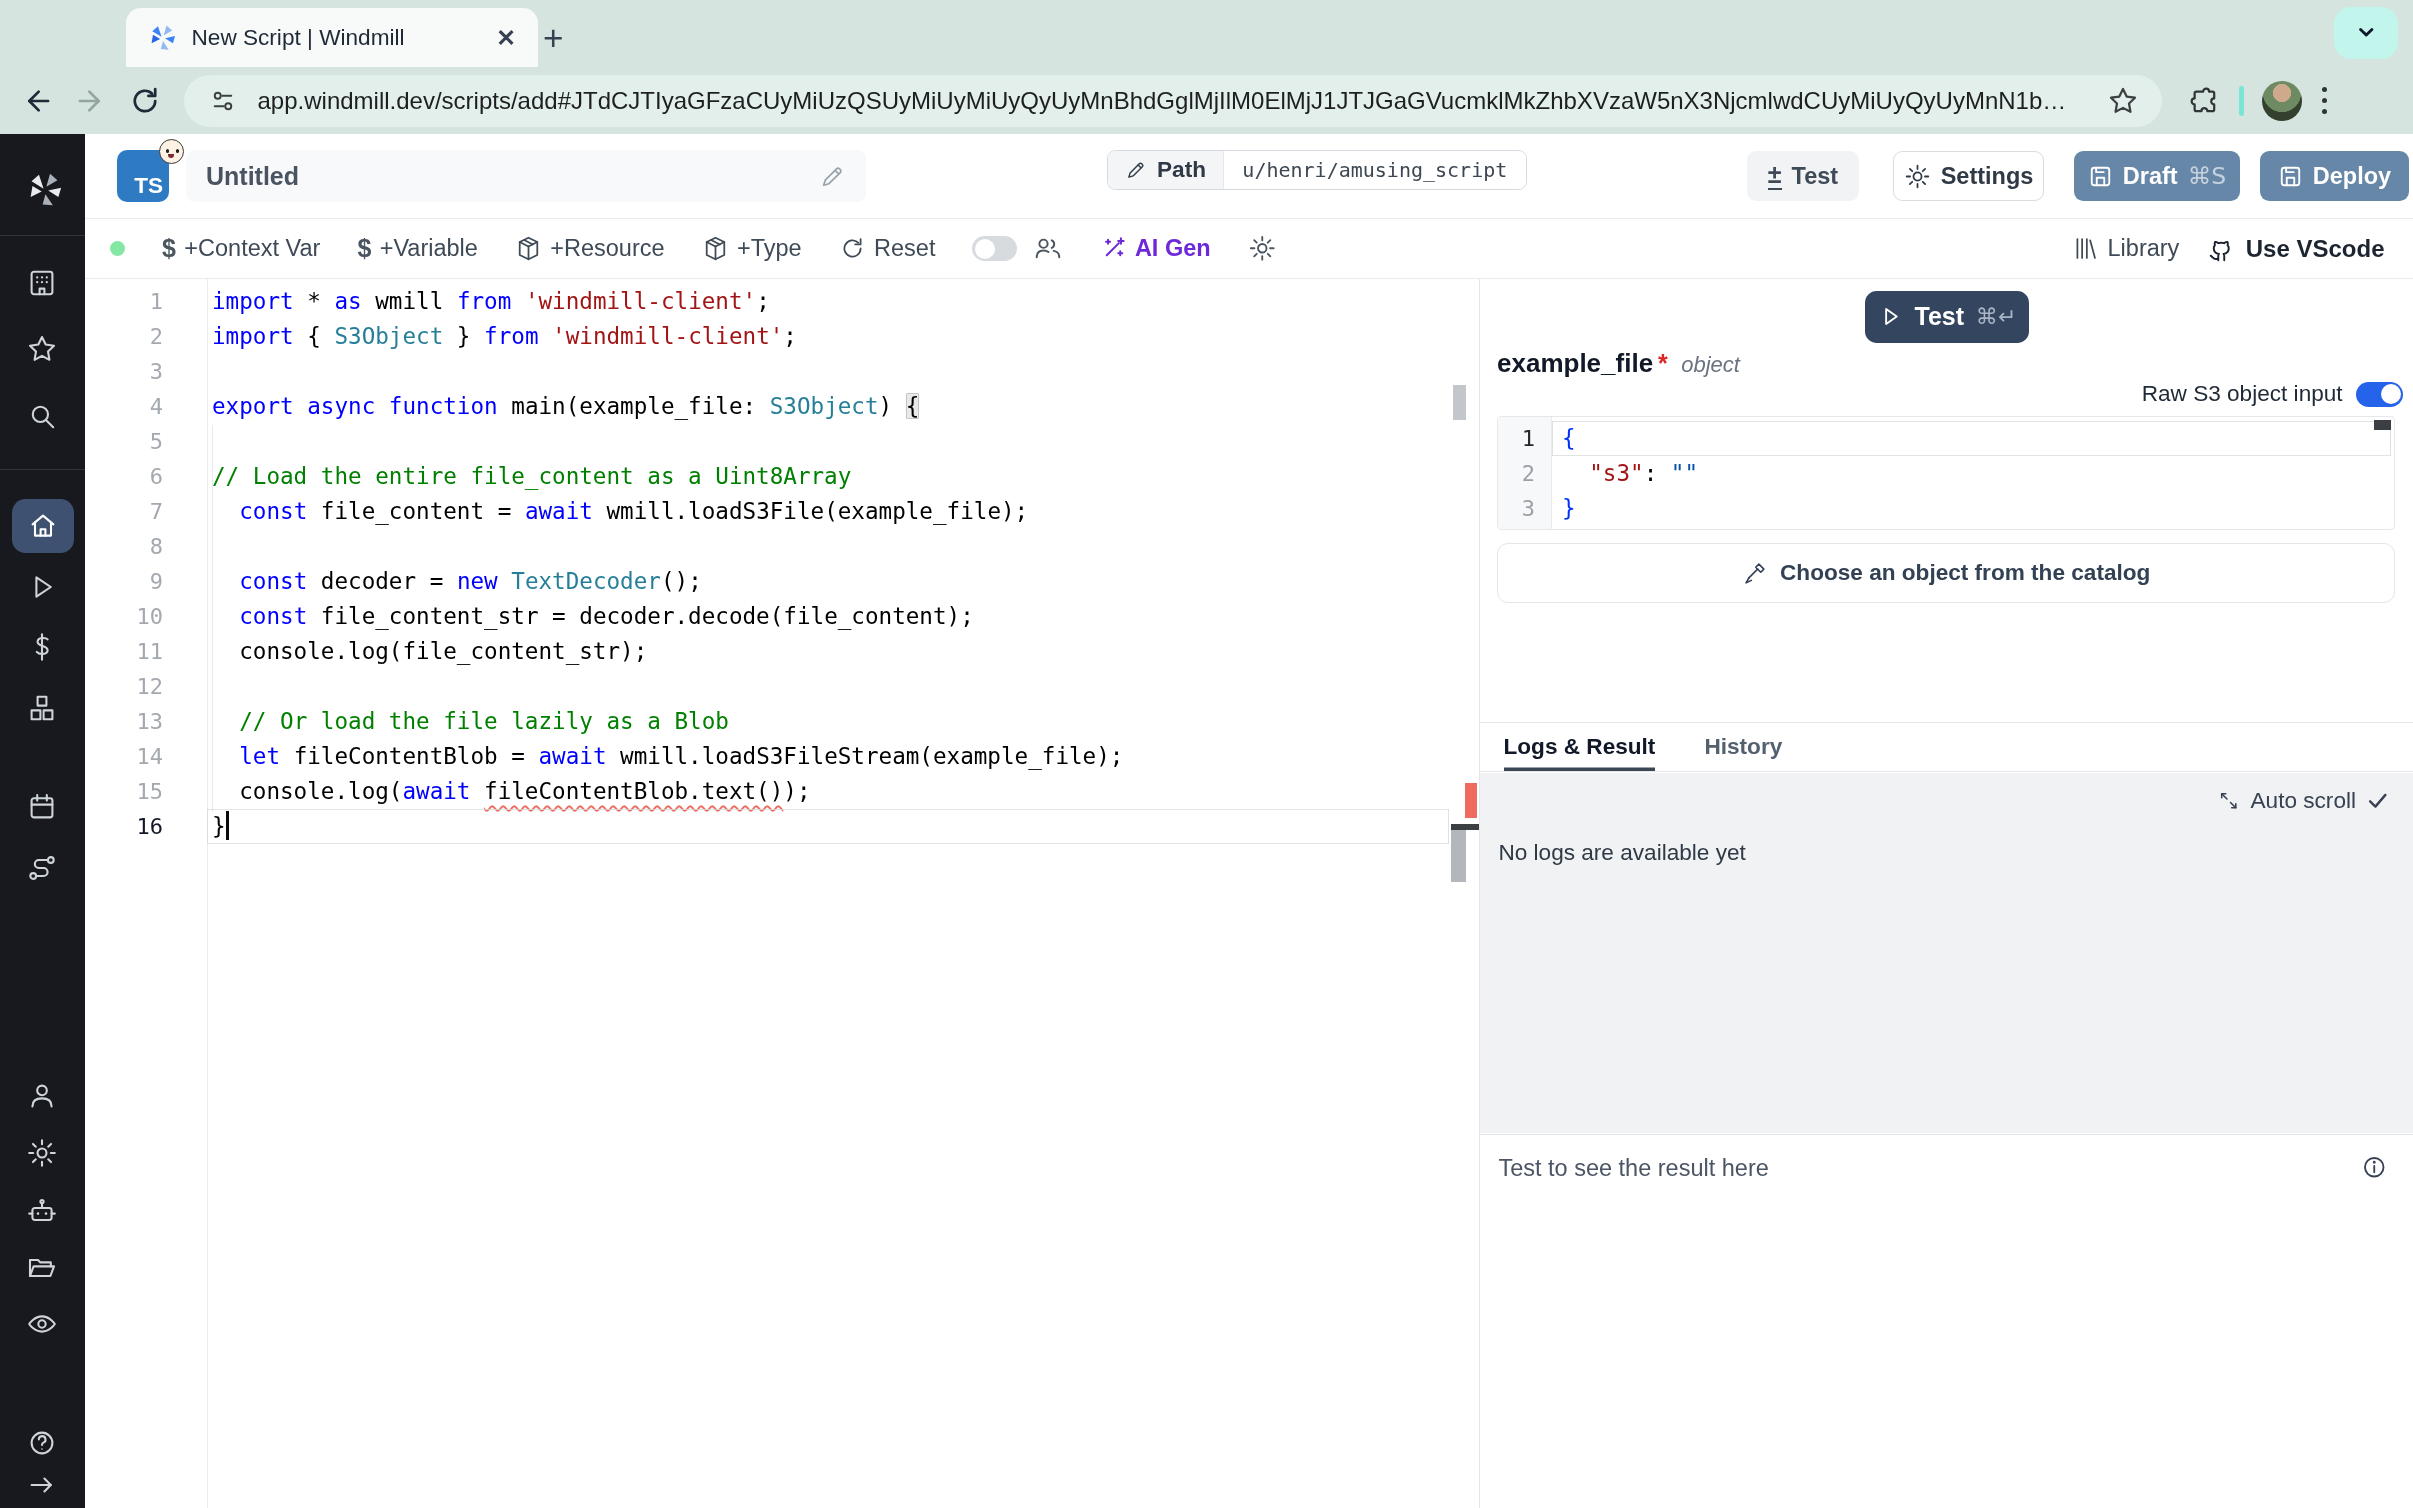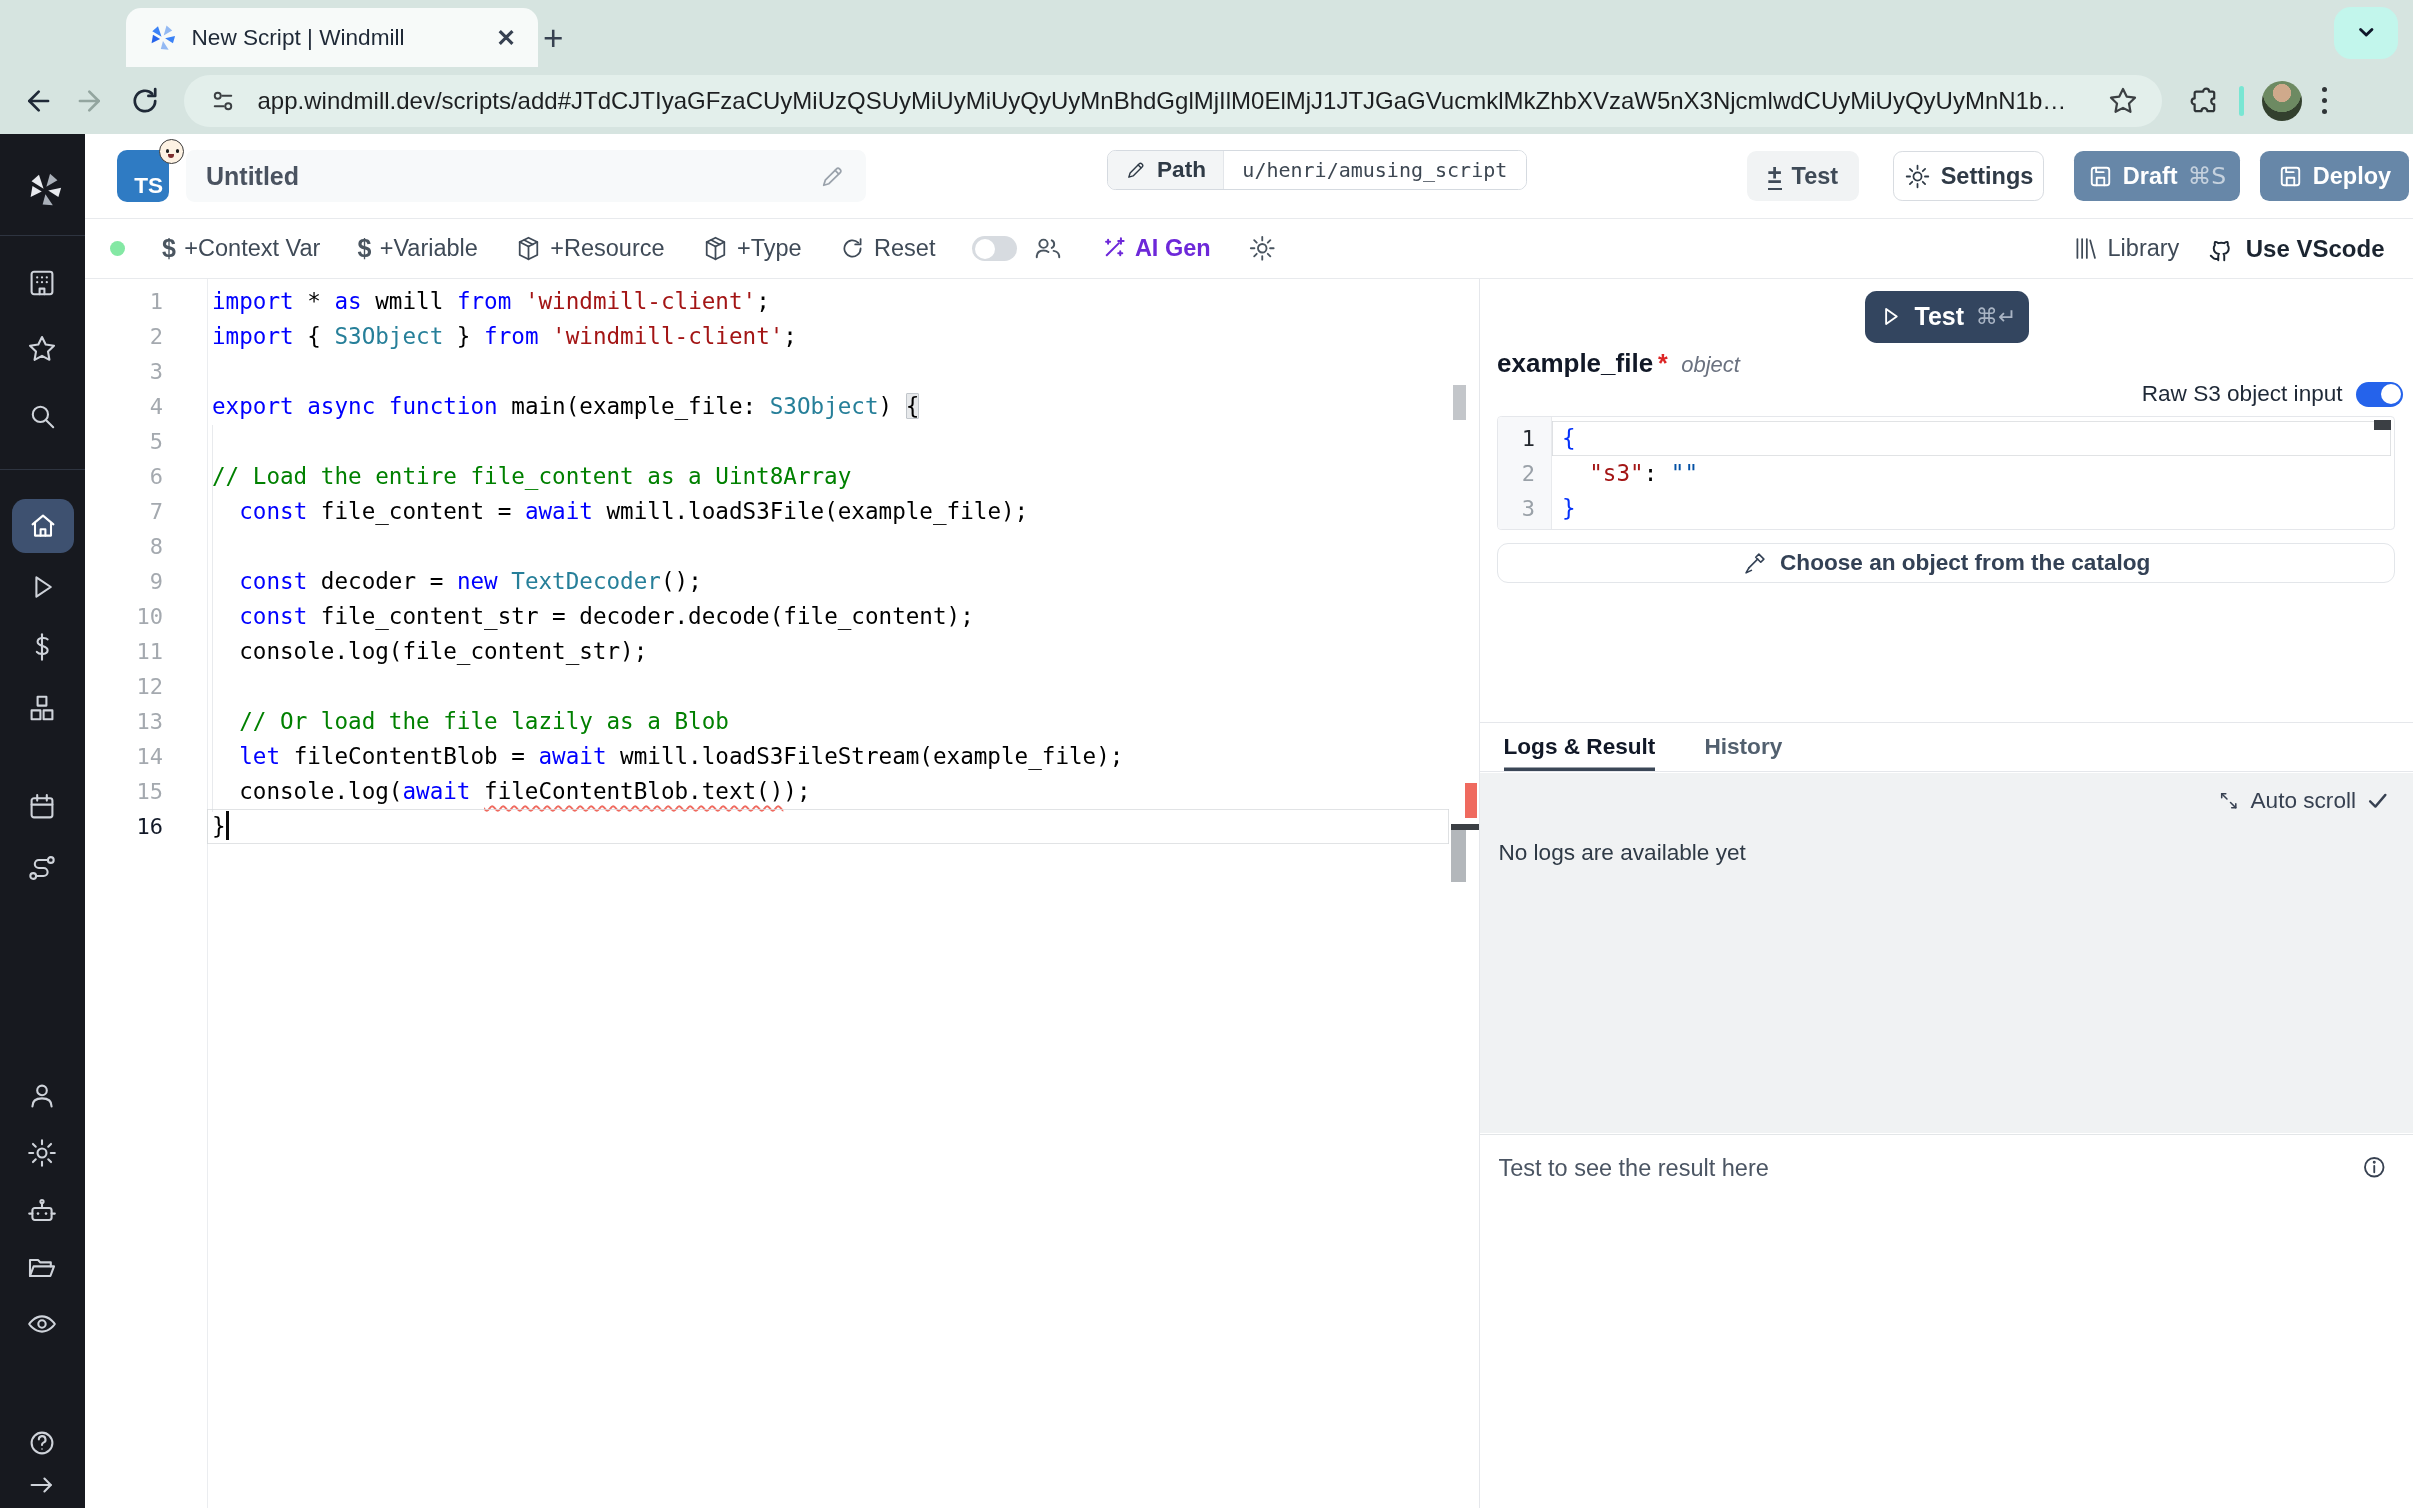--- a/index.html
+++ b/index.html
@@ -116,21 +116,21 @@
                  border-radius:4.2px; background:#fff; overflow:hidden; font-family:"DejaVu Sans Mono", monospace; }
   .json-gutter-bg { position:absolute; left:0; top:0; bottom:0; width:54px; background:#f7f8fa; border-right:0.8px solid #e8eaed; }
   .json-rows { position:absolute; left:0; top:4.2px; right:3.4px; font-size:22.6px; }
   .json-row { display:flex; height:35px; line-height:35px; }
   .json-num { width:54px; padding-right:17px; text-align:right; color:#9aa1a8; font-size:22px; flex:none; }
   .json-row.cur .json-num { color:#24292f; }
   .json-code { flex:1; padding-left:10px; white-space:pre; color:#000; }
   .json-row.cur .json-code { box-shadow:inset 0 0 0 0.8px #d7dadd; }
   .tok-jb { color:#0431fa; } .tok-jk { color:#a31515; } .tok-jv { color:#0451a5; }
   .json-ov { position:absolute; right:3.4px; top:3.4px; width:17px; height:10px; background:#3b3f44; }
-  .choose-btn { position:absolute; left:17px; top:264px; width:898px; height:40px; border:0.8px solid #e3e6ea;
+  .choose-btn { position:absolute; left:17px; top:264px; width:898px; height:60px; border:0.8px solid #e3e6ea;
                 border-radius:11px; background:#fff; display:flex; align-items:center; justify-content:center; gap:13.4px;
                 color:#334155; font-size:22.6px; font-weight:600; }
   .tabsbar { position:absolute; left:0; top:443px; width:100%; height:50px; border-top:0.8px solid #e5e7eb;
              border-bottom:0.8px solid #e5e7eb; display:flex; align-items:stretch; padding-left:23.5px; gap:49px; }
   .rtab { display:flex; align-items:center; font-size:22.6px; color:#52606f;font-weight:bold; }
   .rtab.active { color:#111827; font-weight:600; box-shadow:inset 0 -3.4px 0 #3b4757; }
   .logs-panel { position:absolute; left:0; top:494px; width:100%; height:360px; background:#f0f2f3; }
   .autoscroll { position:absolute; right:23.5px; top:15px; display:flex; align-items:center; gap:10px; color:#374151; font-size:22.6px; }
   .no-logs { position:absolute; left:18.4px; top:67px; font-family:Liberation Sans, sans-serif; font-size:22.6px; color:#2f3a46; }
   .result-area { position:absolute; left:0; top:855px; width:100%; height:375px; background:#fff; border-top:0.8px solid #e3e6e8; }

